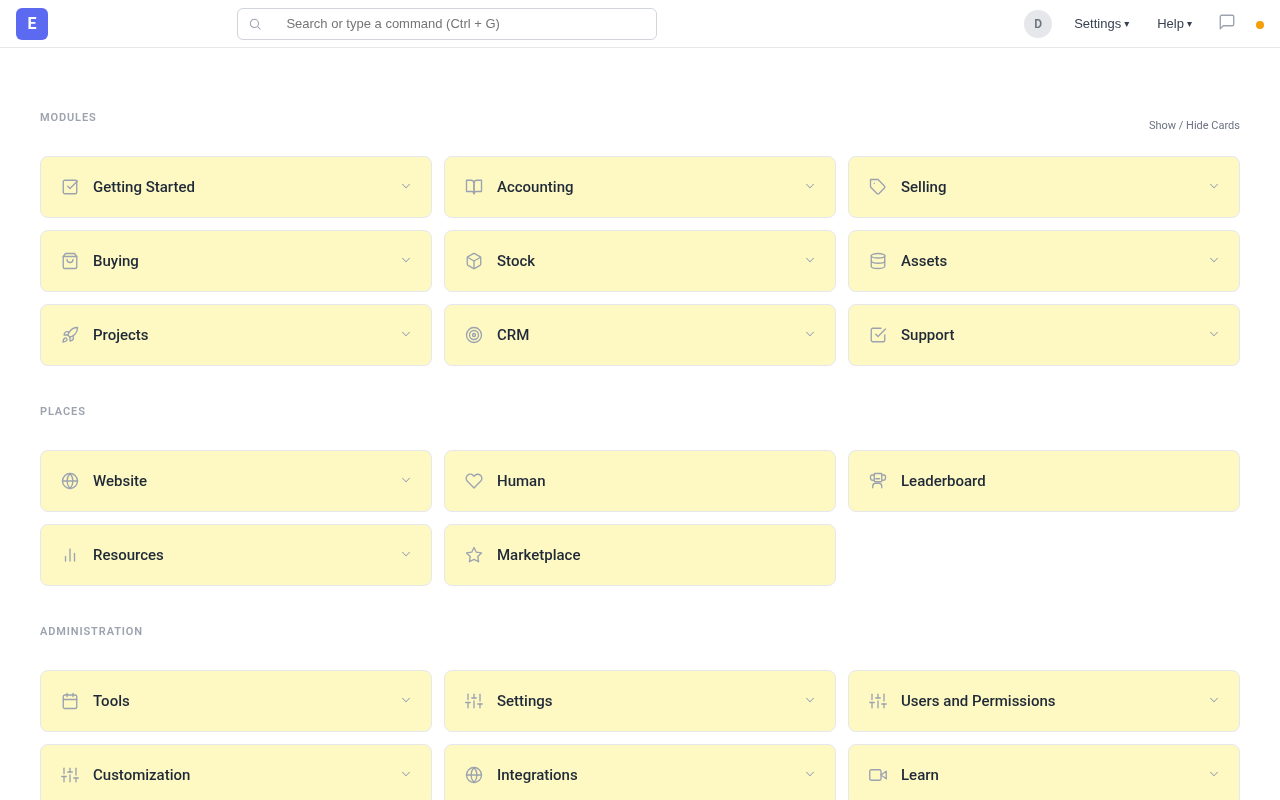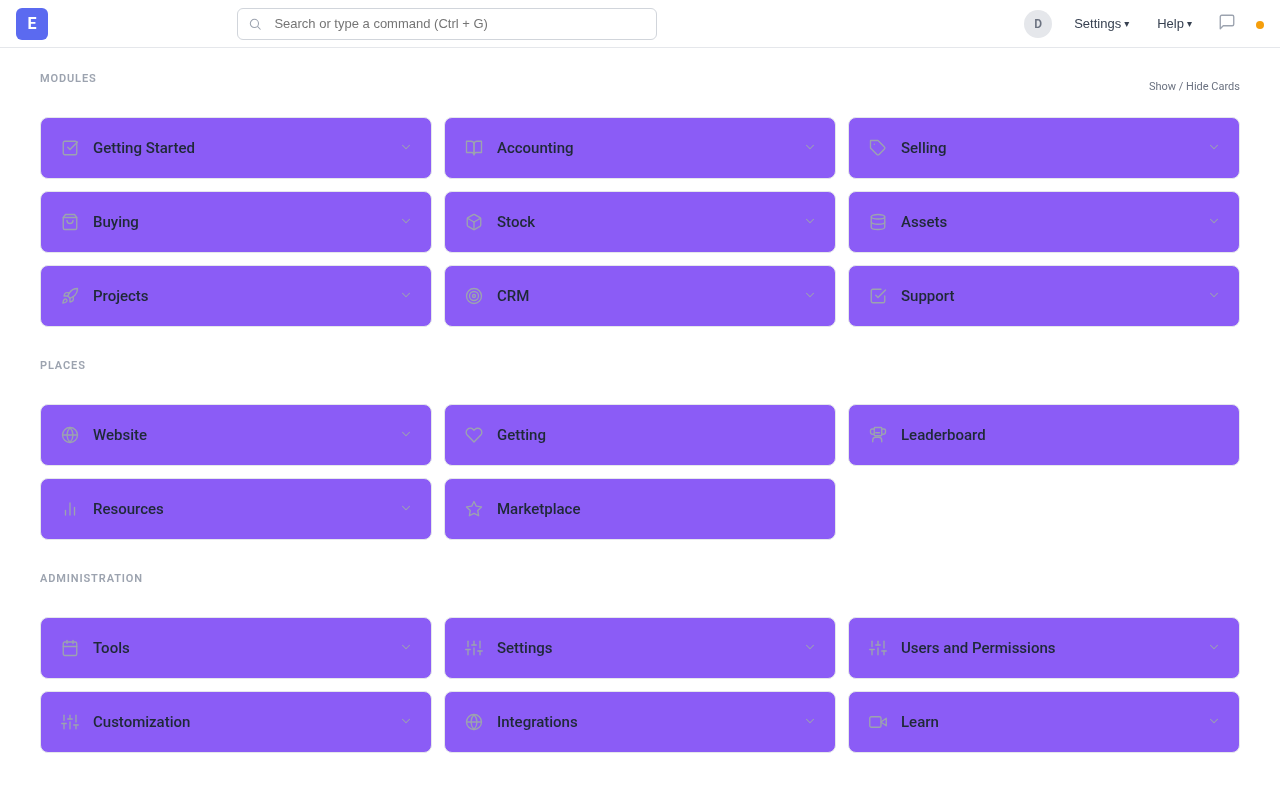--- a/index.html
+++ b/index.html
@@ -36,21 +36,21 @@
     .search-bar {
       flex: 1;
       max-width: 420px;
       margin: 0 auto;
       display: flex;
       align-items: center;
       border: 1px solid #d1d5db;
       border-radius: 6px;
       padding: 8px 10px;
       height: 32px;
-      gap: 12px;
+      gap: 24px;
     }
     .search-bar input {
       border: none;
       outline: none;
       flex: 1;
       font-size: 13px;
       color: #6b7280;
       background: transparent;
     }
     .search-icon-svg { color: #9ca3af; }
@@ -106,20 +106,21 @@
       color: #9ca3af;
       text-transform: uppercase;
       margin-bottom: 16px;
     }
 
     .section-header {
       display: flex;
       justify-content: space-between;
       align-items: center;
       margin-bottom: 16px;
+      margin-top: 39px;
     }
     .show-hide-link {
       font-size: 11px;
       color: #6b7280;
       cursor: pointer;
       text-decoration: none;
     }
 
     
     .module-grid {
@@ -131,21 +132,21 @@
 
     
     .module-card {
       border: 1px solid #e5e7eb;
       border-radius: 8px;
       padding: 16px 18px;
       display: flex;
       align-items: center;
       justify-content: space-between;
       cursor: pointer;
-      background: #8b5cf6;
+      background: #fef9c3;
       transition: box-shadow 0.15s, border-color 0.15s;
       min-height: 62px;
     }
     .module-card-left {
       display: flex;
       align-items: center;
       gap: 12px;
     }
     .module-card-icon {
       color: #9ca3af;
@@ -378,21 +379,21 @@
                 <polyline points="6 9 12 15 18 9"></polyline>
               </svg></div>
           </div>
           <div class="module-card">
             <div class="module-card-left">
               <div class="module-card-icon">
                 <svg class="icon-svg" viewBox="0 0 24 24">
                   <path d="M20.84 4.61a5.5 5.5 0 0 0-7.78 0L12 5.67l-1.06-1.06a5.5 5.5 0 0 0-7.78 7.78l1.06 1.06L12 21.23l7.78-7.78 1.06-1.06a5.5 5.5 0 0 0 0-7.78z"></path>
                 </svg>
               </div>
-              <div class="module-card-label">Getting</div>
+              <div class="module-card-label">Human</div>
             </div>
           </div>
           <div class="module-card">
             <div class="module-card-left">
               <div class="module-card-icon">
                 <svg class="icon-svg" viewBox="0 0 24 24">
                   <polyline points="14 9 9 9"></polyline>
                   <path d="M17 21v-2a4 4 0 0 0-4-4H9a4 4 0 0 0-4 4v2"></path>
                   <path d="M7 4H4a2 2 0 0 0-2 2v2c0 1.66 1.34 3 3 3h1"></path>
                   <path d="M17 4h3a2 2 0 0 1 2 2v2c0 1.66-1.34 3-3 3h-1"></path>

